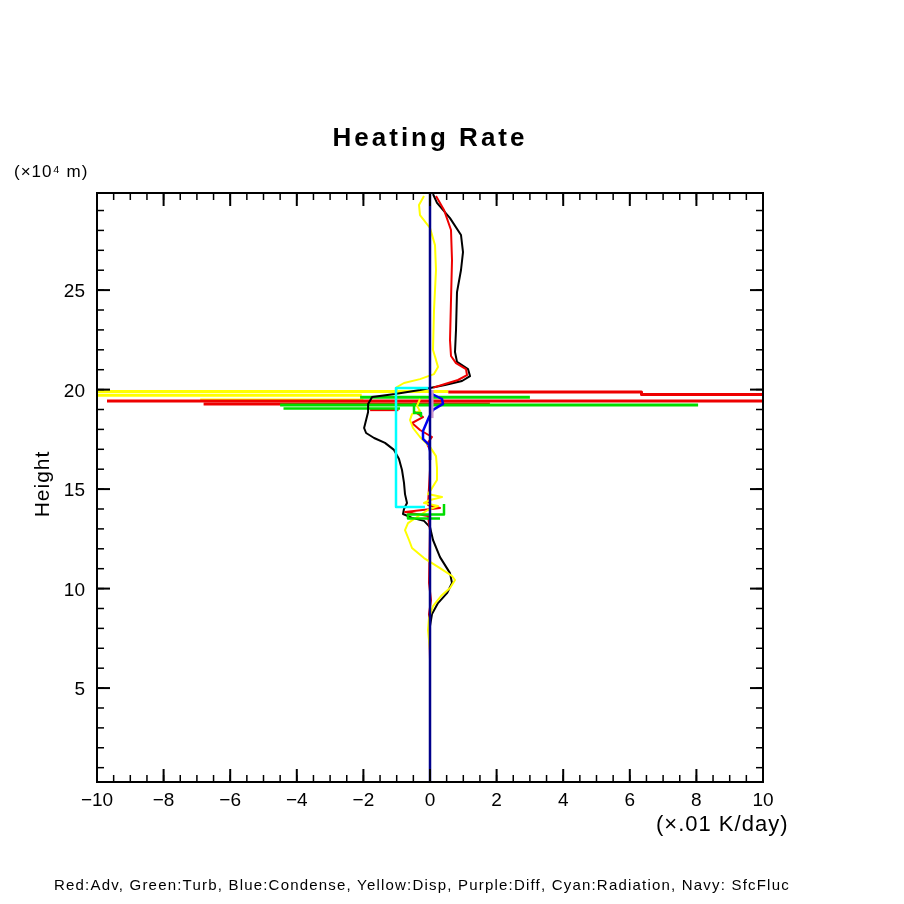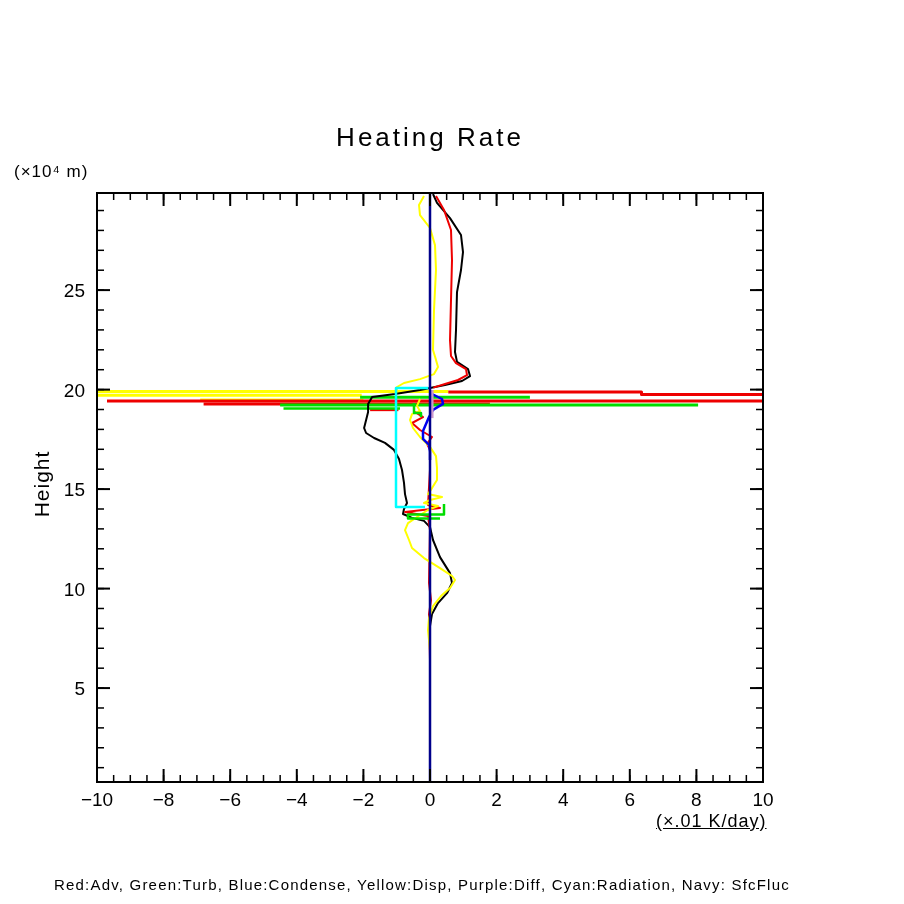--- a/index.html
+++ b/index.html
@@ -2,31 +2,31 @@
 <html><head>
 <meta charset="utf-8">
 <style>
   html,body{margin:0;padding:0;background:#ffffff;}
   .page{
     position:relative;width:904px;height:904px;background:#ffffff;overflow:hidden;
     font-family:"Liberation Sans", sans-serif;color:#000;
   }
   .chart-title{
     position:absolute;top:122px;left:430px;transform:translateX(-50%);
-    font-size:26px;letter-spacing:3px;white-space:nowrap;font-weight:400;
+    font-size:26px;letter-spacing:3px;white-space:nowrap;font-weight:700;
   }
   .y-unit{
     position:absolute;top:156px;left:14px;font-size:17px;letter-spacing:1px;white-space:nowrap;margin-top:6px;
   }
   .y-label{
     position:absolute;left:-13px;top:472px;width:110px;text-align:center;
     transform:rotate(-90deg);font-size:21px;letter-spacing:1px;white-space:nowrap;
   }
   .x-unit{
-    position:absolute;top:811px;left:656px;font-size:18px;letter-spacing:1px;white-space:nowrap;text-decoration:underline;
+    position:absolute;top:811px;left:656px;font-size:22px;letter-spacing:1px;white-space:nowrap;
   }
   .legend-line{
     position:absolute;top:876px;left:54px;font-size:15px;letter-spacing:1.2px;white-space:nowrap;
   }
   svg.chart{position:absolute;left:0;top:0;}
   .tick-label{font-family:"Liberation Sans", sans-serif;}
 </style>
 </head>
 <body>
 

